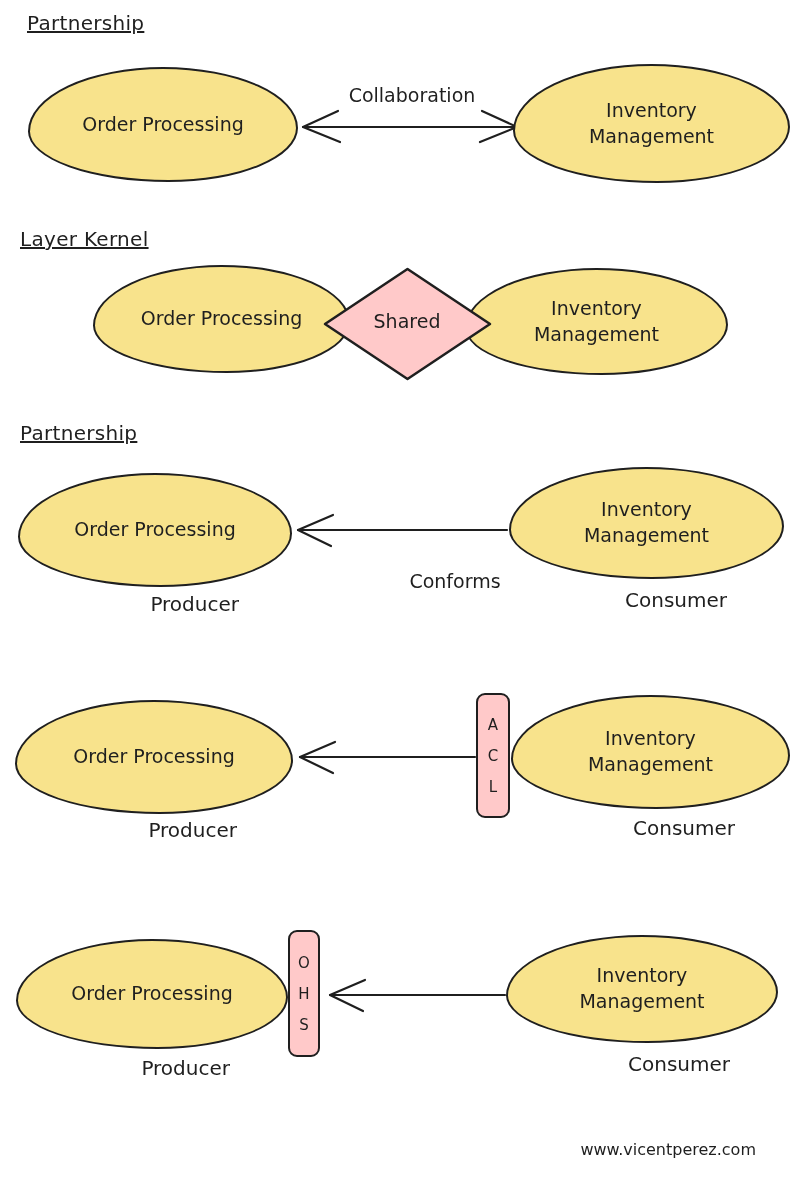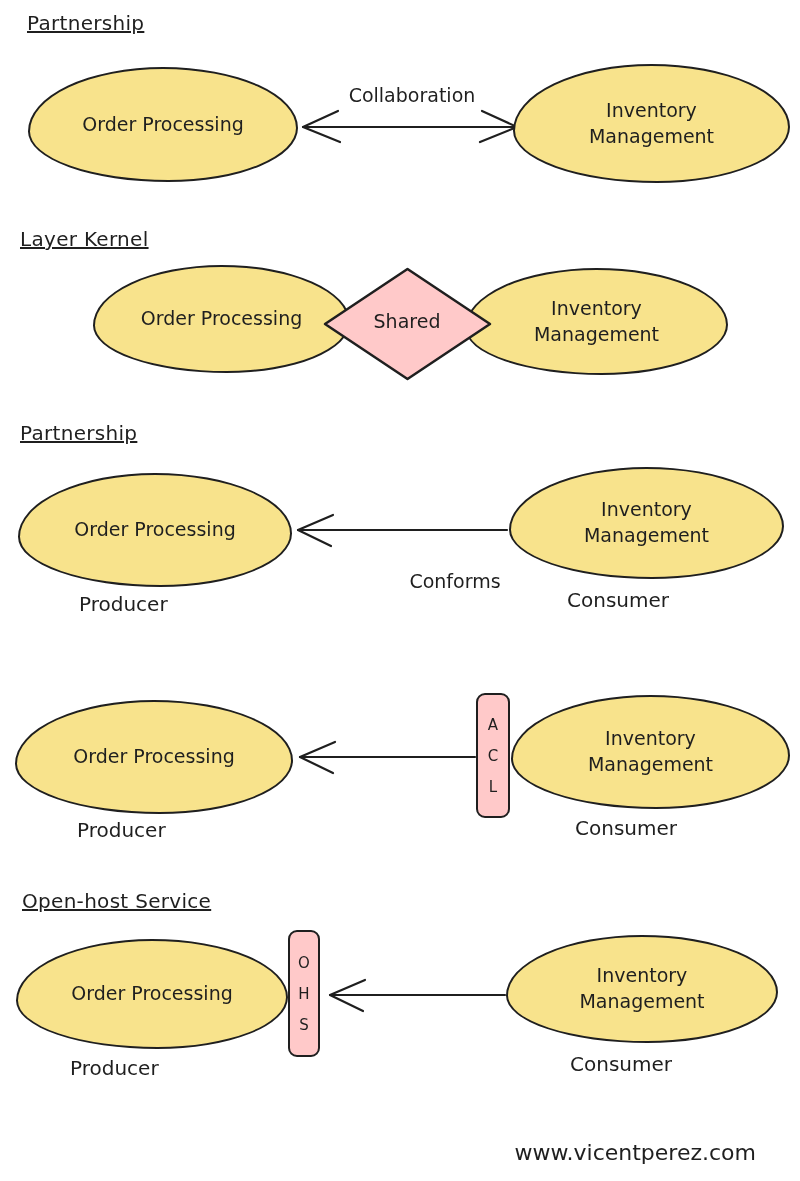--- a/index.html
+++ b/index.html
@@ -41,21 +41,21 @@
     line-height:1.35;
   }
   .rel-label{
     position:absolute;
     text-align:center;
     font-size:19px;
     white-space:nowrap;
   }
   .role-label{
     position:absolute;
-    text-align:left;
+    text-align:right;
     font-size:20px;
     white-space:nowrap;
   }
   .arrow{position:absolute;overflow:visible;}
   .arrow line,.arrow path{
     stroke:var(--stroke);
     stroke-width:2.2;
     stroke-linecap:round;
     stroke-linejoin:round;
     fill:none;
@@ -82,21 +82,21 @@
     display:flex;
     flex-direction:column;
     align-items:center;
     justify-content:center;
     gap:13px;
     font-size:15px;
     font-weight:500;
   }
   .footer{
     position:absolute;
-    font-size:22px;
+    font-size:16px;
     white-space:nowrap;
   }
 </style>
 </head>
 <body>
 
 <div class="canvas">
 
   <div class="title" style="left:27px;top:11px">Partnership</div>
   <div class="ellipse" style="left:28px;top:67px;width:270px;height:115px">
@@ -150,21 +150,20 @@
   <div class="gateway" style="left:476px;top:693px;width:34px;height:125px">
     <span>A</span>
     <span>C</span>
     <span>L</span>
   </div>
   <div class="ellipse" style="left:511px;top:695px;width:279px;height:114px">
     <span class="elabel">Inventory Management</span>
   </div>
   <div class="role-label" style="left:575px;top:816px;width:160px">Consumer</div>
 
-  <div class="title" style="left:22px;top:889px">Open-host Service</div>
   <div class="ellipse" style="left:16px;top:939px;width:272px;height:110px">
     <span class="elabel">Order Processing</span>
   </div>
   <div class="role-label" style="left:70px;top:1056px;width:160px">Producer</div>
   <div class="gateway" style="left:288px;top:930px;width:32px;height:127px">
     <span>O</span>
     <span>H</span>
     <span>S</span>
   </div>
   <svg class="arrow" style="left:323px;top:973px" width="186" height="44" viewBox="0 0 186 44">

